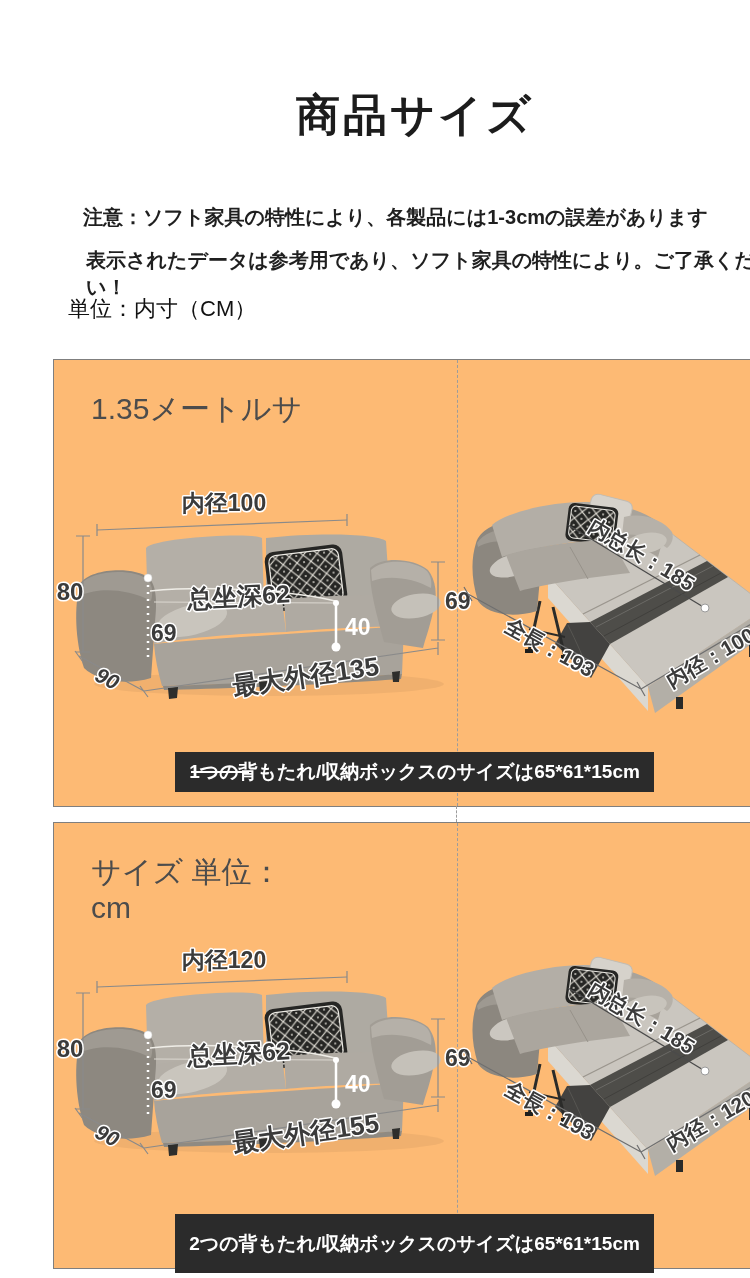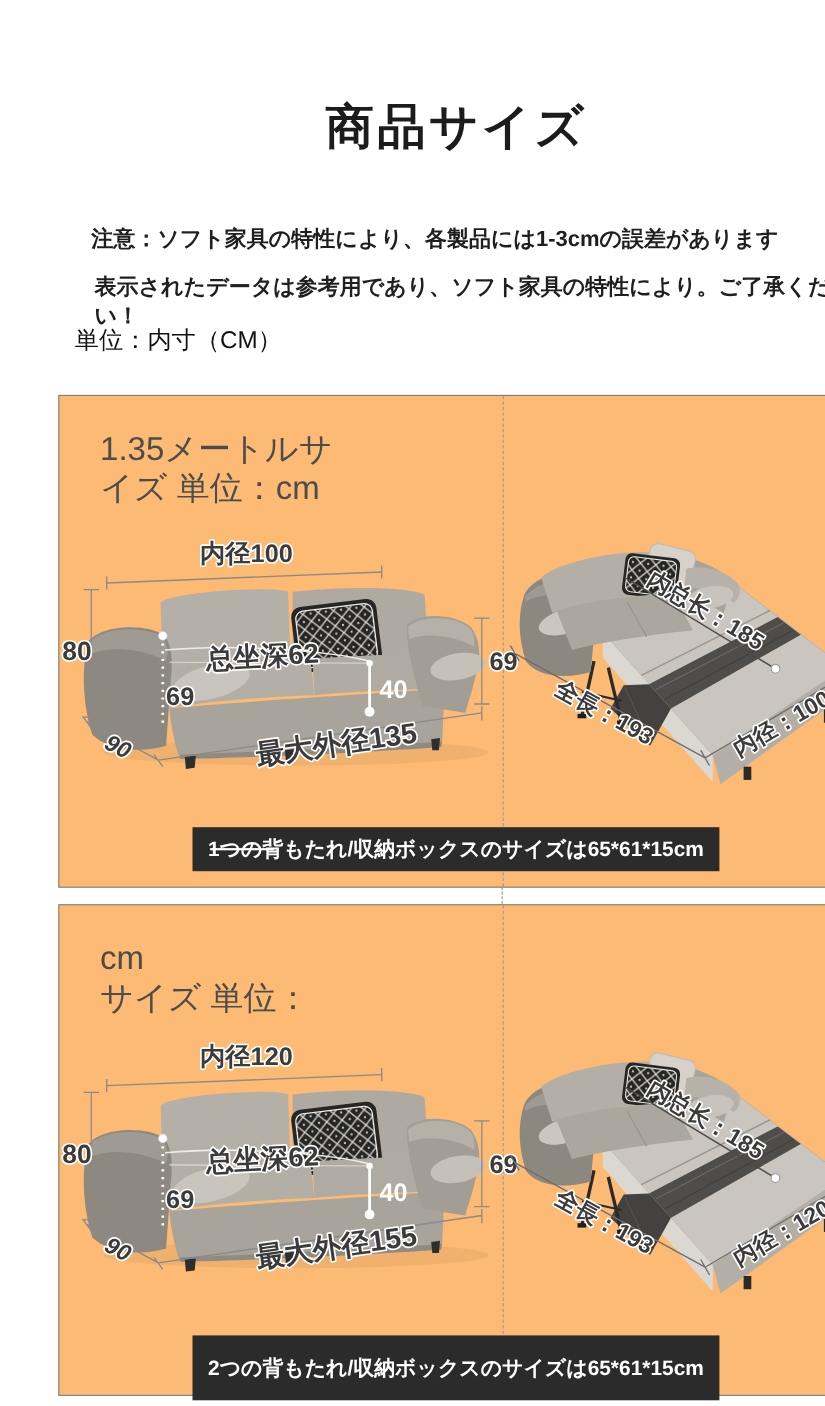--- a/index.html
+++ b/index.html
@@ -85,21 +85,20 @@
 
   <div class="title">商品サイズ</div>
   <div class="note note-1">注意：ソフト家具の特性により、各製品には1-3cmの誤差があります</div>
   <div class="note note-2">表示されたデータは参考用であり、ソフト家具の特性により。ご了承ください！</div>
   <div class="unit-label">単位：内寸（CM）</div>
 
   <div class="panel panel-135">
     <div class="panel-divider"></div>
     <div class="panel-heading">
       <span>1.35メートルサ</span>
-      <span>イズ 単位：cm</span>
     </div>
 
     <svg class="sofa-fig" viewBox="0 0 420 235">
       <g>
         <ellipse cx="215" cy="206" rx="175" ry="12" fill="#000" opacity="0.05"></ellipse>
         <path d="M92,70 C100,60 196,54 208,60 L210,126 C150,128 108,132 94,136 Z" fill="#b4afa7"></path>
         <path d="M212,60 C266,54 324,56 332,63 L336,122 C286,122 234,124 212,126 Z" fill="#aeaaa2"></path>
         <g transform="rotate(-7 252 100)">
           <rect x="213" y="70" width="78" height="60" rx="9" fill="#262624"></rect>
           <rect x="217" y="74" width="70" height="52" rx="7" fill="url(#lat)" stroke="#eceae4" stroke-width="1.2"></rect>
@@ -192,22 +191,22 @@
       <span>1つの背もたれ/収納ボックスのサイズは65*61*15cm</span>
       <div class="strike-mark"></div>
     </div>
   </div>
 
   <div class="between-divider"></div>
 
   <div class="panel panel-155">
     <div class="panel-divider"></div>
     <div class="panel-heading">
+      <span>サイズ 単位：</span>
       <span>cm</span>
-      <span>サイズ 単位：</span>
     </div>
 
     <svg class="sofa-fig" viewBox="0 0 420 235">
       <g>
         <ellipse cx="215" cy="206" rx="175" ry="12" fill="#000" opacity="0.05"></ellipse>
         <path d="M92,70 C100,60 196,54 208,60 L210,126 C150,128 108,132 94,136 Z" fill="#b4afa7"></path>
         <path d="M212,60 C266,54 324,56 332,63 L336,122 C286,122 234,124 212,126 Z" fill="#aeaaa2"></path>
         <g transform="rotate(-7 252 100)">
           <rect x="213" y="70" width="78" height="60" rx="9" fill="#262624"></rect>
           <rect x="217" y="74" width="70" height="52" rx="7" fill="url(#lat)" stroke="#eceae4" stroke-width="1.2"></rect>

